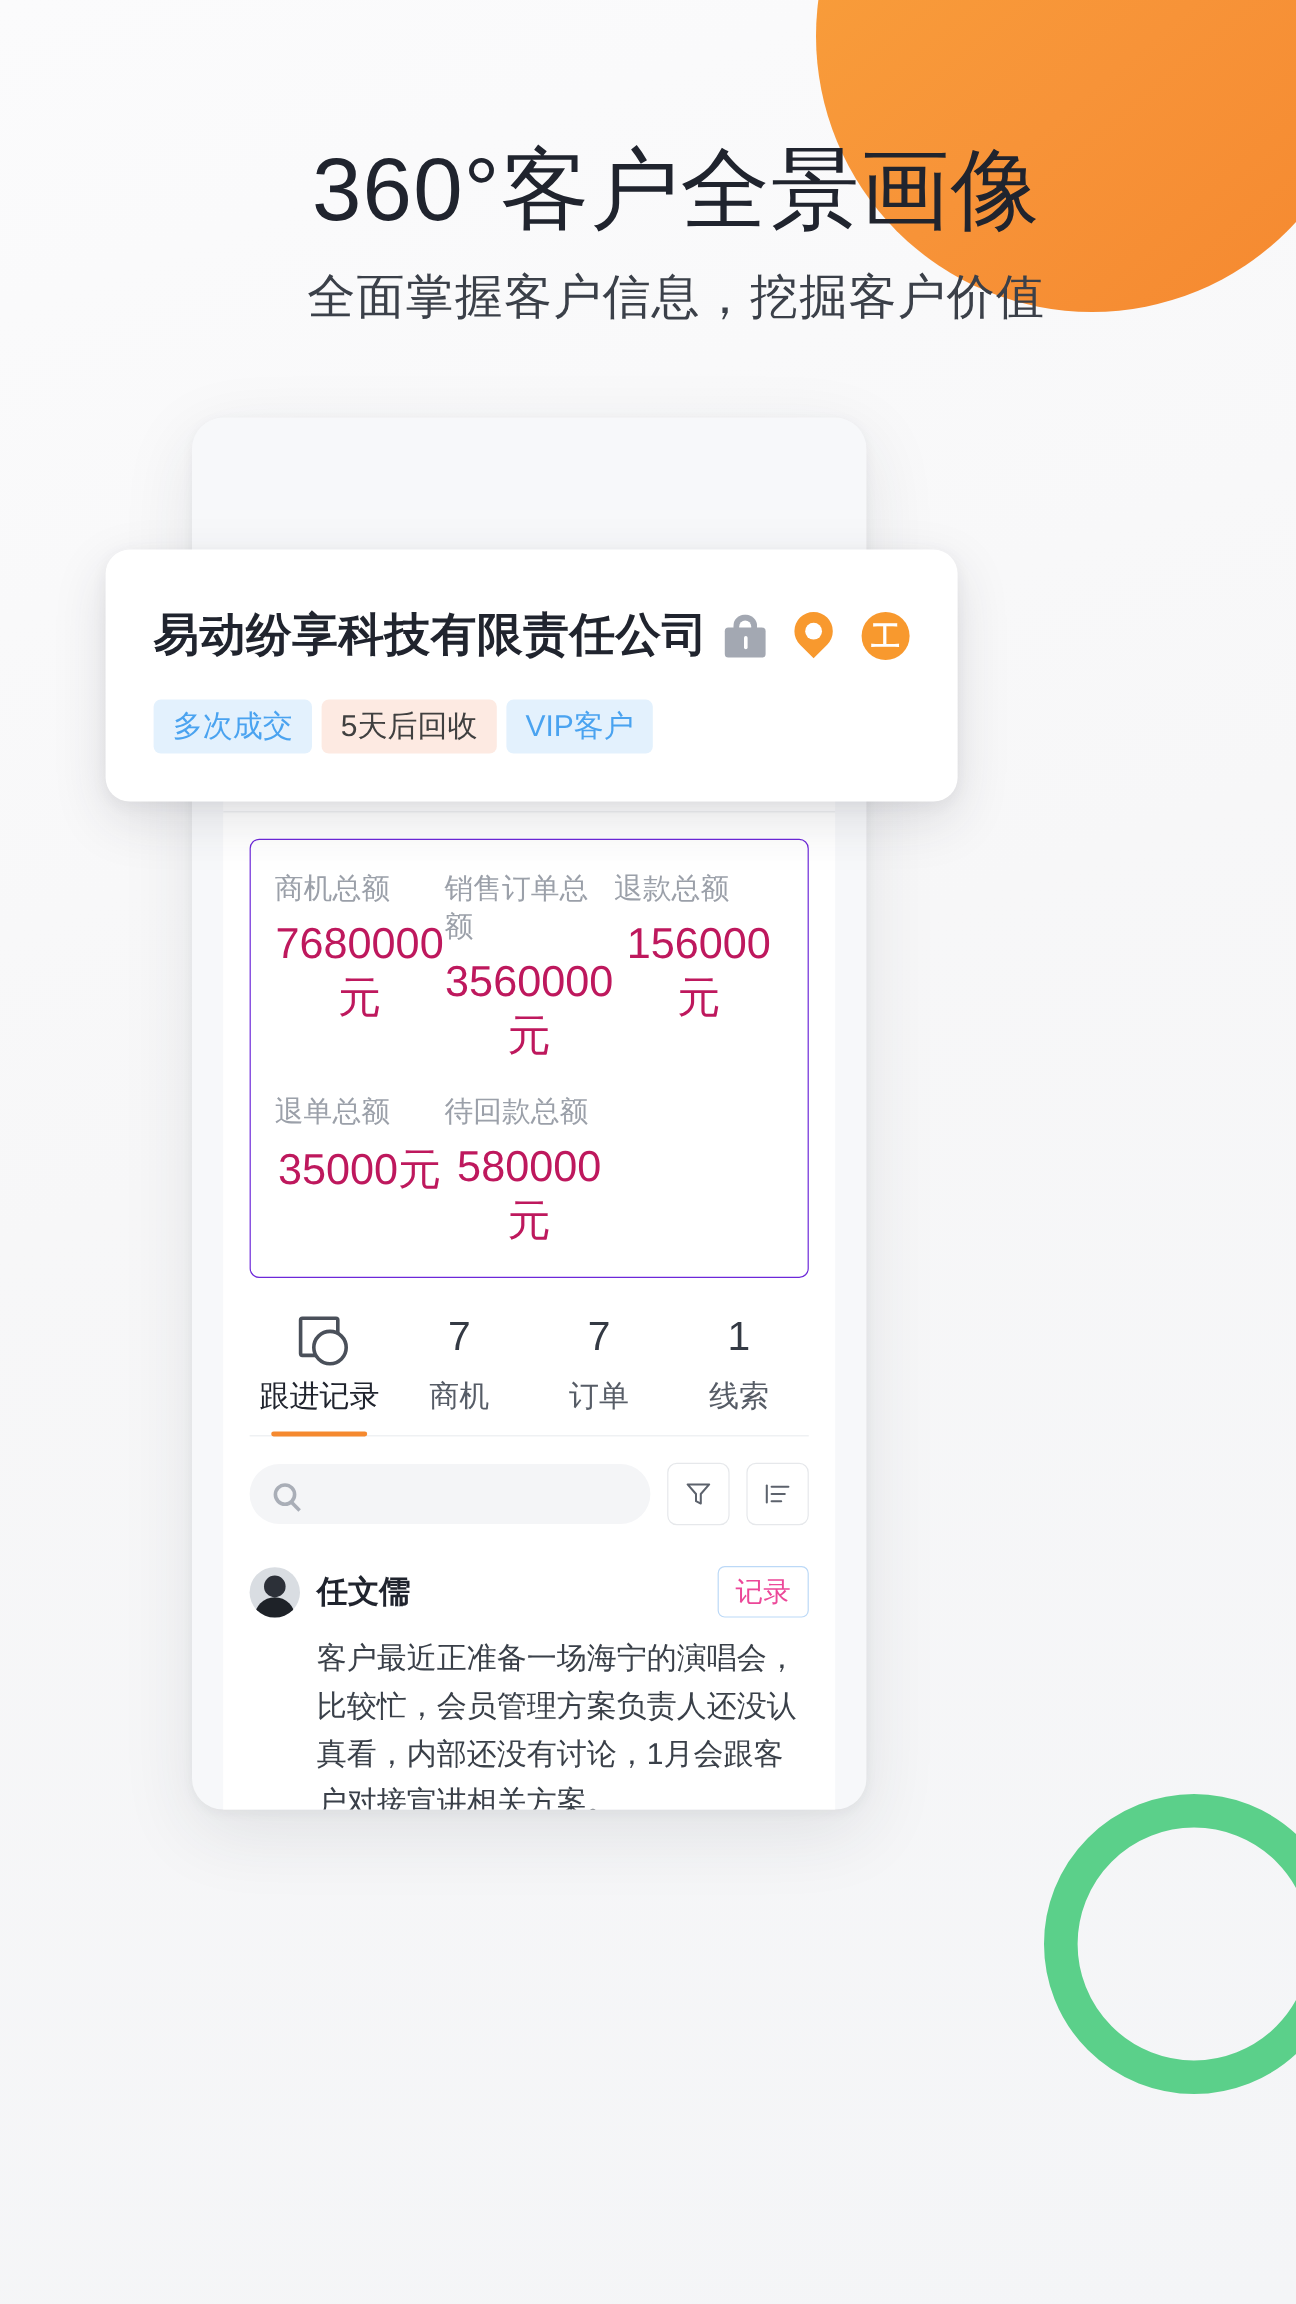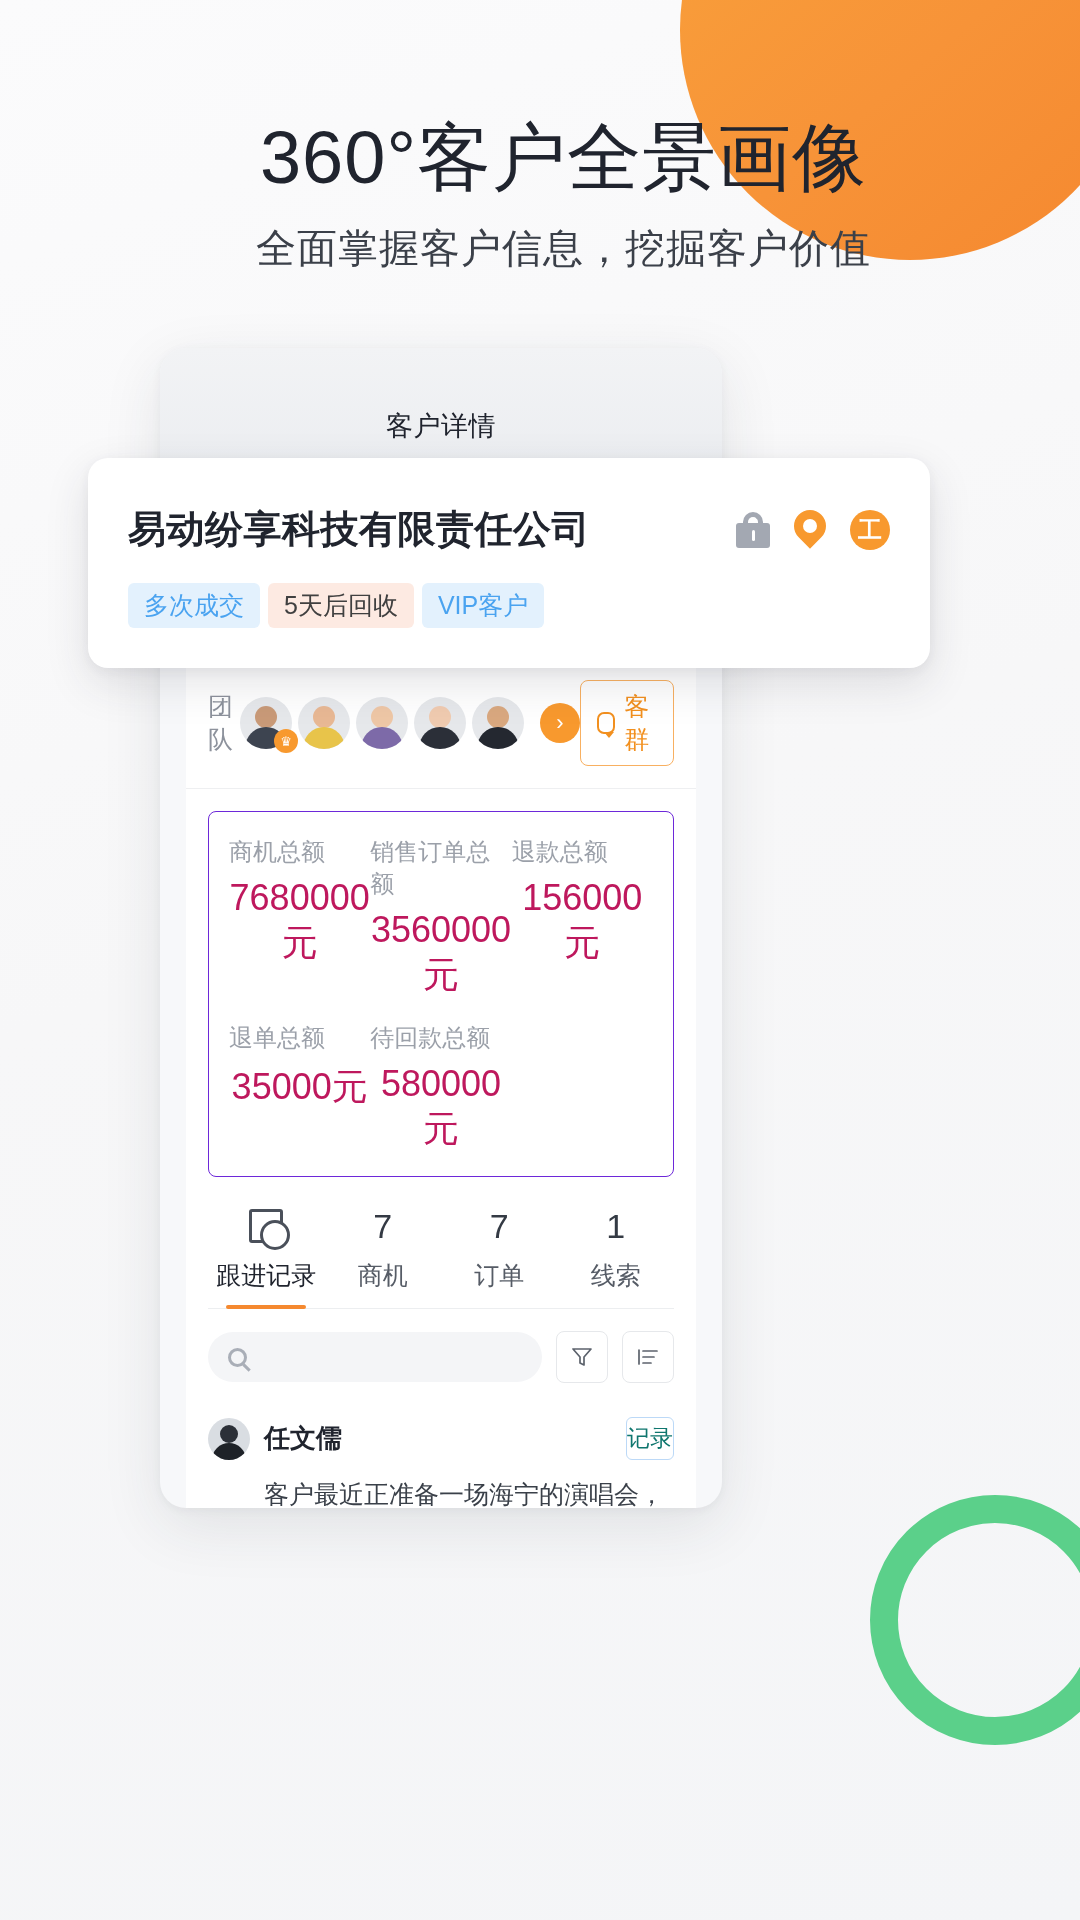--- a/index.html
+++ b/index.html
@@ -75,21 +75,21 @@
     margin: 0 26px;
     border-radius: 8px 8px 0 0;
     height: calc(100% - 112px);
     position: relative;
   }
 
   
   .float-card {
     position: absolute;
     left: 88px; top: 458px;
-    width: 842px;
+    width: 710px;
     background: #ffffff;
     border-radius: 20px;
     box-shadow: 0 16px 44px rgba(45,50,65,.13), 0 3px 12px rgba(45,50,65,.06);
     padding: 46px 40px 40px 40px;
     z-index: 9;
   }
   .fc-row {
     display: flex; align-items: center; justify-content: space-between;
   }
   .fc-name {
@@ -265,45 +265,42 @@
   
   .feed { padding: 0 22px; }
   .feed-item { padding: 16px 0 22px 0; border-bottom: 1px solid #f0f1f3; }
   .fi-head { display: flex; align-items: center; }
   .fi-av {
     width: 42px; height: 42px; border-radius: 50%; margin-right: 14px;
     position: relative; overflow: hidden; background: #d9dde2; flex: none;
   }
   .fi-name { font-size: 26px; color: #20242e; font-weight: 700; }
   .fi-badge {
-    margin-left: auto; border: 1px solid #bcd9f7; color: #0f766e;
-    border-radius: 6px; padding: 5px 0; font-size: 23px;
+    margin-left: auto; border: 1px solid #bcd9f7; color: #ec4899;
+    border-radius: 6px; padding: 5px 14px; font-size: 23px;
   }
   .fi-text {
     margin: 14px 0 0 56px; font-size: 25px; line-height: 1.6; color: #3a4049;
   }
 </style>
 </head>
 <body>
 
 <div id="root">
 
   <div class="blob-orange"></div>
   <div class="blob-green"></div>
 
   <div class="headline-wrap">
     <div class="headline">360°客户全景画像</div>
     <div class="subhead">全面掌握客户信息，挖掘客户价值</div>
   </div>
 
   <div class="phone">
 
-    <div class="phone-topbar">
-      <div class="title">客户详情</div>
-    </div>
 
     <div class="phone-body">
 
       <div class="team-row">
         <div class="team-label">团队</div>
         <div class="avatars">
           <div class="av">
             <div class="face">
               <div class="head" style="background:#c99a78"></div>
               <div class="shoulders" style="background:#3d4450"></div>

